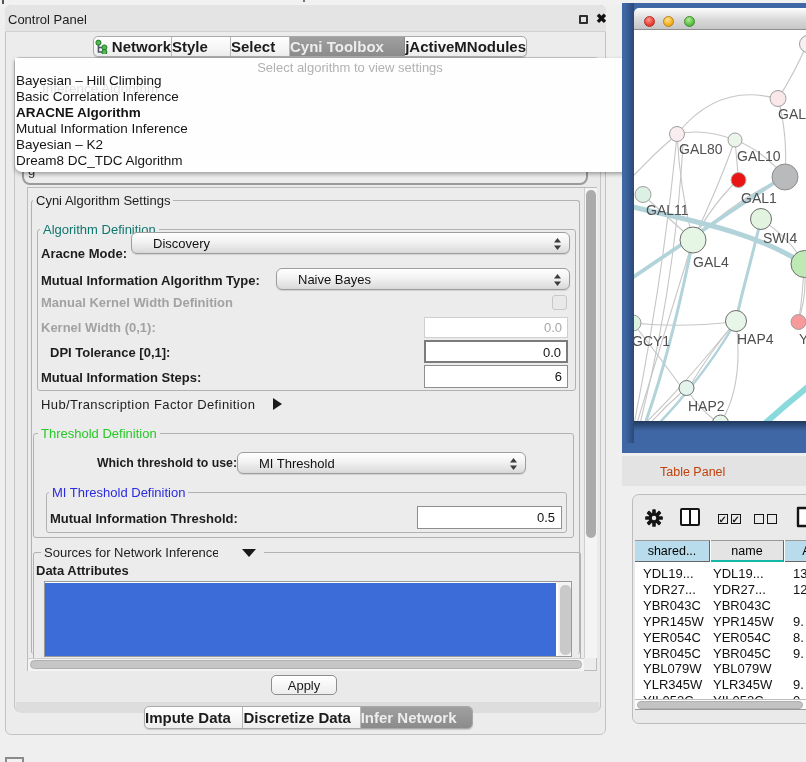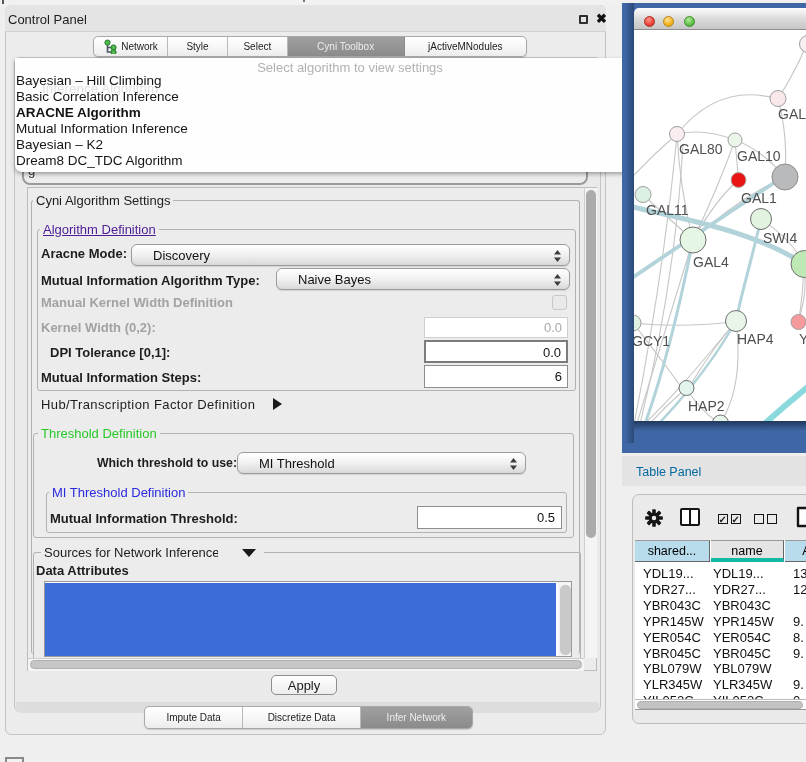--- a/index.html
+++ b/index.html
@@ -12,21 +12,21 @@
 .combo .ct{position:absolute;left:21px;top:3px;font-size:13px;color:#111;white-space:nowrap;}
 .combo svg{position:absolute;right:7px;top:4px;}
 .fld{position:absolute;background:#fff;font-size:13px;text-align:right;}
 
 #cpwin{left:5px;top:5px;width:601px;height:730px;background:#ececec;border:1px solid #c3c3c3;border-radius:6px;}
 #cptitle{left:5px;top:5px;width:601px;height:27px;background:#e4e4e4;border-bottom:1px solid #d2d2d2;border-radius:6px 6px 0 0;}
 #tabpanel{left:14px;top:57px;width:587px;height:655px;background:#eaeaea;border:1px solid #c5c5c5;border-radius:6px;}
 #tabpanel .botband{position:absolute;left:1px;top:644px;width:583px;height:11px;background:#dddddd;border-radius:0 0 5px 5px;}
 
 .seg{position:absolute;display:flex;border:1px solid #a9a9a9;border-radius:5px;background:linear-gradient(180deg,#ffffff, #f5f5f5 60%,#ececec);box-shadow:0 1px 1px rgba(0,0,0,0.15);overflow:hidden;}
-.seg .s{display:flex;align-items:center;justify-content:center;font-size:10px;font-weight:normal;color:#1c1c1c;border-right:1px solid #b9b9b9;height:100%;}
+.seg .s{display:flex;align-items:center;justify-content:flex-start;font-size:15px;font-weight:bold;color:#1c1c1c;border-right:1px solid #b9b9b9;height:100%;}
 .seg .s:last-child{border-right:none;}
 .seg .sel{background:linear-gradient(180deg,#a0a0a0,#8b8b8b);color:#ededed;border-right:1px solid #8a8a8a;}
 
 #spane{left:27px;top:187px;width:570px;height:484px;background:#ececec;border:1px solid #bcbcbc;}
 .vthumb{position:absolute;background:#ababab;border-radius:5px;}
 .hthumb{position:absolute;background:#c6c6c6;border:1px solid #b0b0b0;border-radius:6px;}
 
 #popup{left:15px;top:58px;width:670px;height:114px;background:#fefefe;border-radius:0 0 7px 7px;box-shadow:0 2px 4px rgba(0,0,0,0.35);}
 #popup .it{position:absolute;left:1px;font-size:13.5px;color:#141414;white-space:nowrap;}
 
@@ -51,44 +51,44 @@
 <div class="abs" id="tabpanel">
     <div class="botband"></div>
   </div>
 
 <div class="abs" id="spane"></div>
 
 <div class="abs etch" style="left:31px;top:200px;width:549px;height:454px;border-bottom:none;"></div>
 <div class="abs gt" style="left:33px;top:193px;color:#1d1d1d;">Cyni Algorithm Settings</div>
 
 <div class="abs etch" style="left:37px;top:229px;width:539px;height:162px;"></div>
-<div class="abs gt" style="left:40px;top:222px;color:#4c1d95;text-decoration:underline;">Algorithm Definition</div>
+<div class="abs gt" style="left:40px;top:222px;color:#0f766e;">Algorithm Definition</div>
 
 <div class="abs bl" style="left:41px;top:246px;">Aracne Mode:</div>
-<div class="combo" style="left:131px;top:244px;width:439px;">
+<div class="combo" style="left:131px;top:232px;width:439px;">
     <span class="ct">Discovery</span>
     <svg width="9" height="14">
       <path d="M4.5 1 L8 5.5 H1 z" fill="#3c3c3c"></path>
       <path d="M4.5 13 L1 8.5 H8 z" fill="#3c3c3c"></path>
     </svg>
   </div>
 
 <div class="abs bl" style="left:41px;top:273px;">Mutual Information Algorithm Type:</div>
 <div class="combo" style="left:276px;top:268px;width:294px;">
     <span class="ct">Naive Bayes</span>
     <svg width="9" height="14">
       <path d="M4.5 1 L8 5.5 H1 z" fill="#3c3c3c"></path>
       <path d="M4.5 13 L1 8.5 H8 z" fill="#3c3c3c"></path>
     </svg>
   </div>
 
 <div class="abs bl" style="left:41px;top:295px;color:#a2a2a2;">Manual Kernel Width Definition</div>
 <div class="abs" style="left:552px;top:295px;width:15px;height:15px;background:#e9e9e9;border:1px solid #c8c8c8;border-radius:3px;"></div>
 
-<div class="abs bl" style="left:41px;top:320px;color:#a2a2a2;">Kernel Width (0,2):</div>
+<div class="abs bl" style="left:41px;top:320px;color:#a2a2a2;">Kernel Width (0,1):</div>
 <div class="fld" style="left:424px;top:317px;width:144px;height:21px;border:1px solid #cfcfcf;color:#a8a8a8;padding:2px 5px 0 0;">0.0</div>
 
 <div class="abs bl" style="left:41px;top:345px;padding-left:9px;">DPI Tolerance [0,1]:</div>
 <div class="fld" style="left:424px;top:340px;width:144px;height:23px;border:2px solid #7c7c7c;color:#111;padding:3px 5px 0 0;">0.0</div>
 
 <div class="abs bl" style="left:41px;top:370px;">Mutual Information Steps:</div>
 <div class="fld" style="left:424px;top:365px;width:144px;height:23px;border:1px solid #8e8e8e;color:#111;padding:3px 5px 0 0;">6</div>
 
 <div class="abs nl" style="left:41px;top:397px;font-weight:500;letter-spacing:0.4px;">Hub/Transcription Factor Definition</div>
 <div class="abs" style="left:273px;top:398px;width:0;height:0;border-left:9px solid #1a1a1a;border-top:6px solid transparent;border-bottom:6px solid transparent;"></div>
@@ -239,21 +239,21 @@
 <text x="59" y="237">GAL4</text>
 <text x="-2" y="316">GCY1</text>
 <text x="103" y="314">HAP4</text>
 <text x="165" y="314">YM</text>
 <text x="54" y="381">HAP2</text>
 </g>
 </svg>
 </div>
 
 <div class="abs" id="tpbar"></div>
-<div class="abs" style="left:636px;top:465px;font-size:12.5px;color:#0369a1;">Table Panel</div>
+<div class="abs" style="left:660px;top:465px;font-size:12.5px;color:#c2410c;">Table Panel</div>
 <div class="abs" id="tpanel"></div>
 
 <div class="abs" style="left:645px;top:509px;"><svg width="18" height="18" viewBox="-12 -12 24 24">
       <g fill="#151515">
         <rect x="-2.4" y="-11.8" width="4.8" height="23.6" rx="1.2"></rect>
         <rect x="-2.4" y="-11.8" width="4.8" height="23.6" rx="1.2" transform="rotate(45)"></rect>
         <rect x="-2.4" y="-11.8" width="4.8" height="23.6" rx="1.2" transform="rotate(90)"></rect>
         <rect x="-2.4" y="-11.8" width="4.8" height="23.6" rx="1.2" transform="rotate(135)"></rect>
       </g>
       <circle r="7" fill="#151515"></circle>
@@ -265,20 +265,20 @@
 <div class="abs" style="left:730.5px;top:514px;width:10px;height:10px;border:1.5px solid #151515;font-size:10px;line-height:9px;font-weight:bold;text-align:center;color:#151515;">✓</div>
 <div class="abs" style="left:753.5px;top:514px;width:10px;height:10px;border:1.5px solid #151515;"></div>
 <div class="abs" style="left:766.5px;top:514px;width:10px;height:10px;border:1.5px solid #151515;"></div>
 <div class="abs" style="left:796px;top:506px;"><svg width="20" height="22">
       <path d="M2 2 H11 L16 7 V20 H2 Z" fill="#fff" stroke="#151515" stroke-width="2.4" stroke-linejoin="round"></path>
       <path d="M11 2 V7 H16" fill="none" stroke="#151515" stroke-width="2"></path>
     </svg></div>
 
 <div class="abs" style="left:635px;top:540px;width:171px;height:159px;background:#fff;overflow:hidden;">
   <div style="position:absolute;left:0;top:0;width:75px;height:22px;background:#b9dcec;border-right:1px solid #666;border-top:1px solid #999;border-bottom:1px solid #666;text-align:center;font-size:12.5px;padding-top:3px;">shared...</div>
-  <div style="position:absolute;left:76px;top:0;width:73px;height:22px;background:#e4e4e4;border-right:1px solid #666;border-top:1px solid #999;border-bottom:4px solid #14b8a6;text-align:center;font-size:12.5px;padding-top:3px;">name</div>
+  <div style="position:absolute;left:76px;top:0;width:73px;height:22px;background:#e4e4e4;border-right:1px solid #666;border-top:1px solid #999;border-bottom:2px solid #14b8a6;text-align:center;font-size:12.5px;padding-top:3px;">name</div>
   <div style="position:absolute;left:150px;top:0;width:25px;height:22px;background:#b9dcec;border-top:1px solid #999;border-bottom:1px solid #666;font-size:12.5px;padding-top:3px;">&nbsp;&nbsp;&nbsp;&nbsp;&nbsp;A</div>
   <div style="position:absolute;left:8px;top:26px;font-size:13px;color:#111;line-height:15.9px;">YDL19...<br>YDR27...<br>YBR043C<br>YPR145W<br>YER054C<br>YBR045C<br>YBL079W<br>YLR345W<br>YIL052C</div>
   <div style="position:absolute;left:78px;top:26px;font-size:13px;color:#111;line-height:15.9px;">YDL19...<br>YDR27...<br>YBR043C<br>YPR145W<br>YER054C<br>YBR045C<br>YBL079W<br>YLR345W<br>YIL052C</div>
   <div style="position:absolute;left:158px;top:26px;font-size:13px;color:#111;line-height:15.9px;">13.<br>12.<br>&nbsp;<br>9.<br>8.<br>9.<br>&nbsp;<br>9.<br>0.</div>
 </div>
 <div class="abs" style="left:635px;top:699px;width:171px;height:11px;background:#fdfdfd;border-top:1px solid #bbb;border-bottom:1px solid #999;"></div>
 <div class="hthumb" style="left:637px;top:700.5px;width:166px;height:8px;background:#c3c3c3;"></div>
 
 </body></html>

